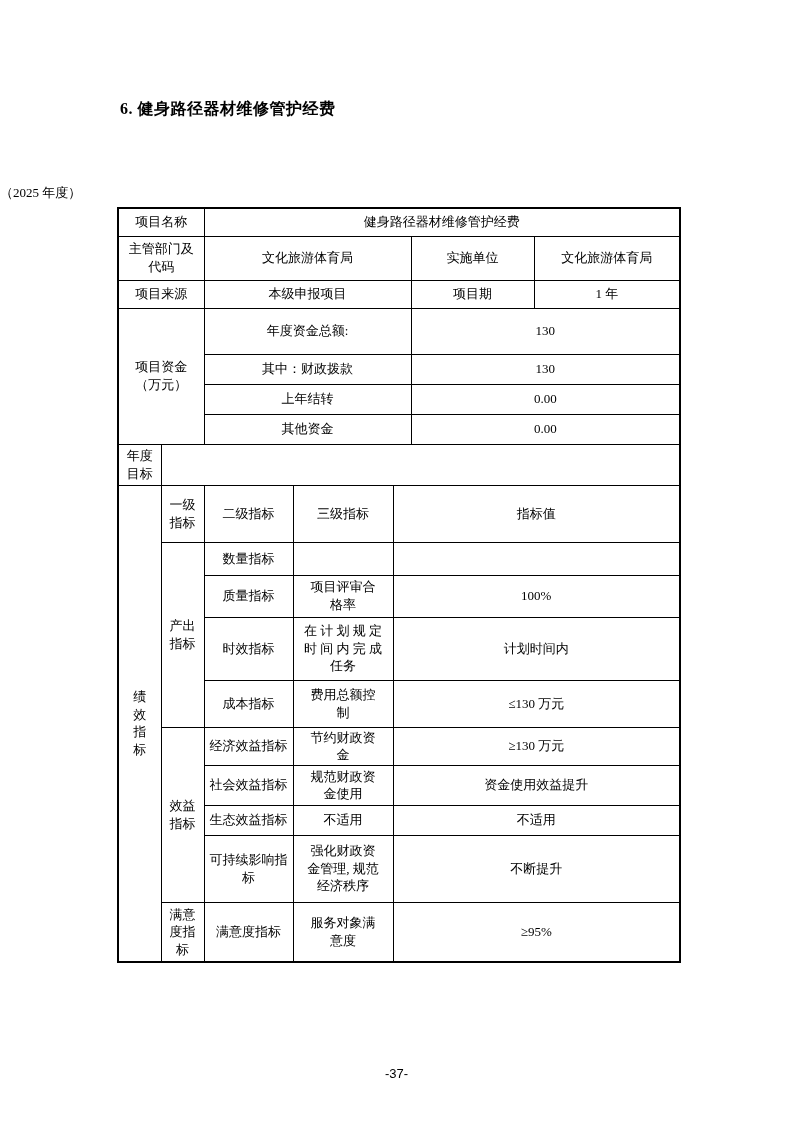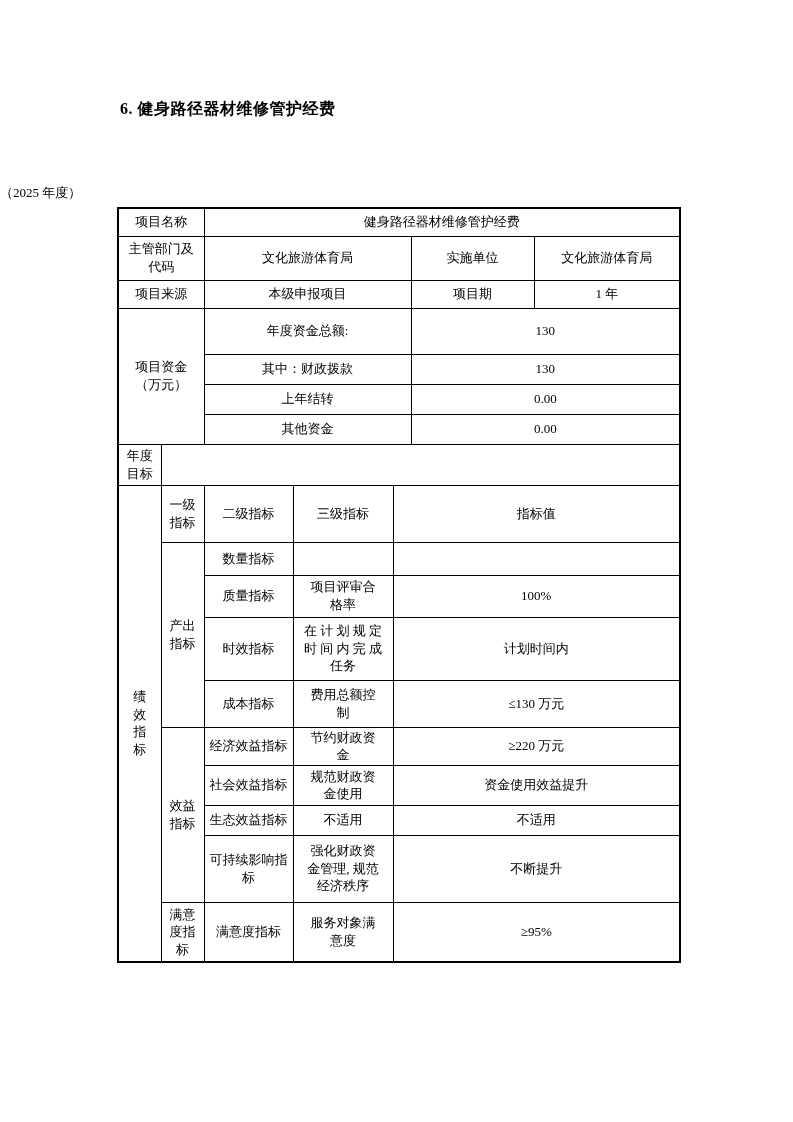--- a/index.html
+++ b/index.html
@@ -184,21 +184,21 @@
 制</td>
         <td colspan="3">≤130 万元</td>
       </tr>
 
       <tr class="r14">
         <td rowspan="4" class="pre">效益
 指标</td>
         <td>经济效益指标</td>
         <td class="pre">节约财政资
 金</td>
-        <td colspan="3">≥220 万元</td>
+        <td colspan="3">≥130 万元</td>
       </tr>
       <tr class="r15">
         <td>社会效益指标</td>
         <td class="pre">规范财政资
 金使用</td>
         <td colspan="3">资金使用效益提升</td>
       </tr>
       <tr class="r16">
         <td>生态效益指标</td>
         <td class="pre">不适用</td>
@@ -218,14 +218,15 @@
 度指
 标</td>
         <td>满意度指标</td>
         <td class="pre">服务对象满
 意度</td>
         <td colspan="3">≥95%</td>
       </tr>
     </tbody>
   </table>
 
+  <div class="page-number">-37-</div>
 
 </div>
 
 </body></html>

